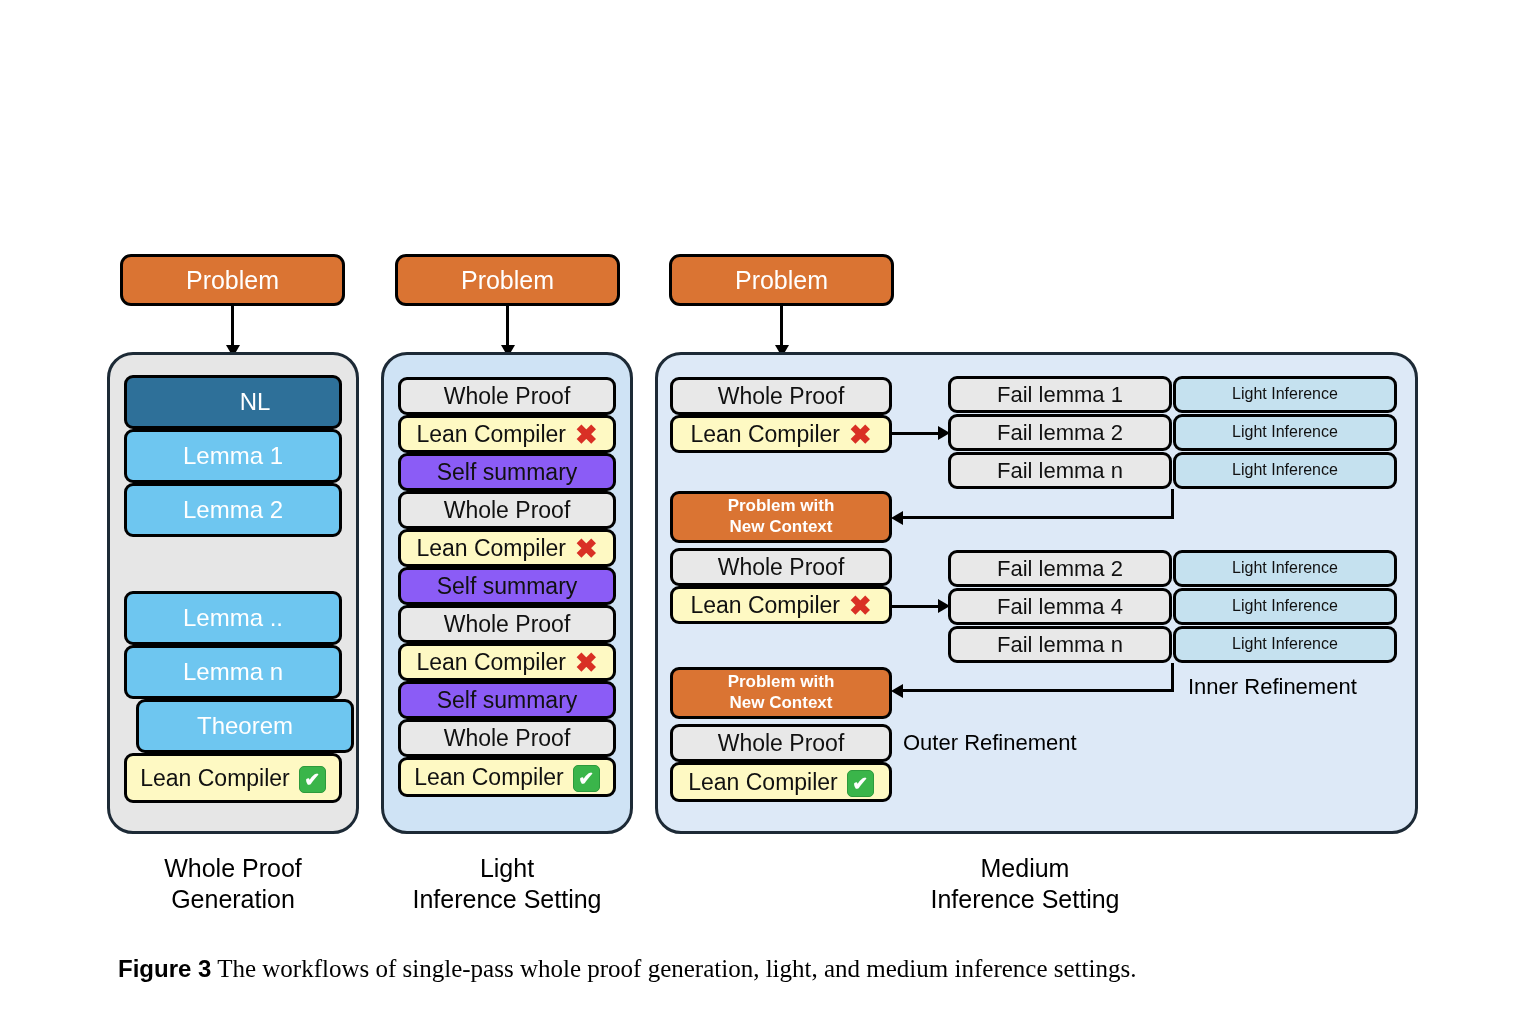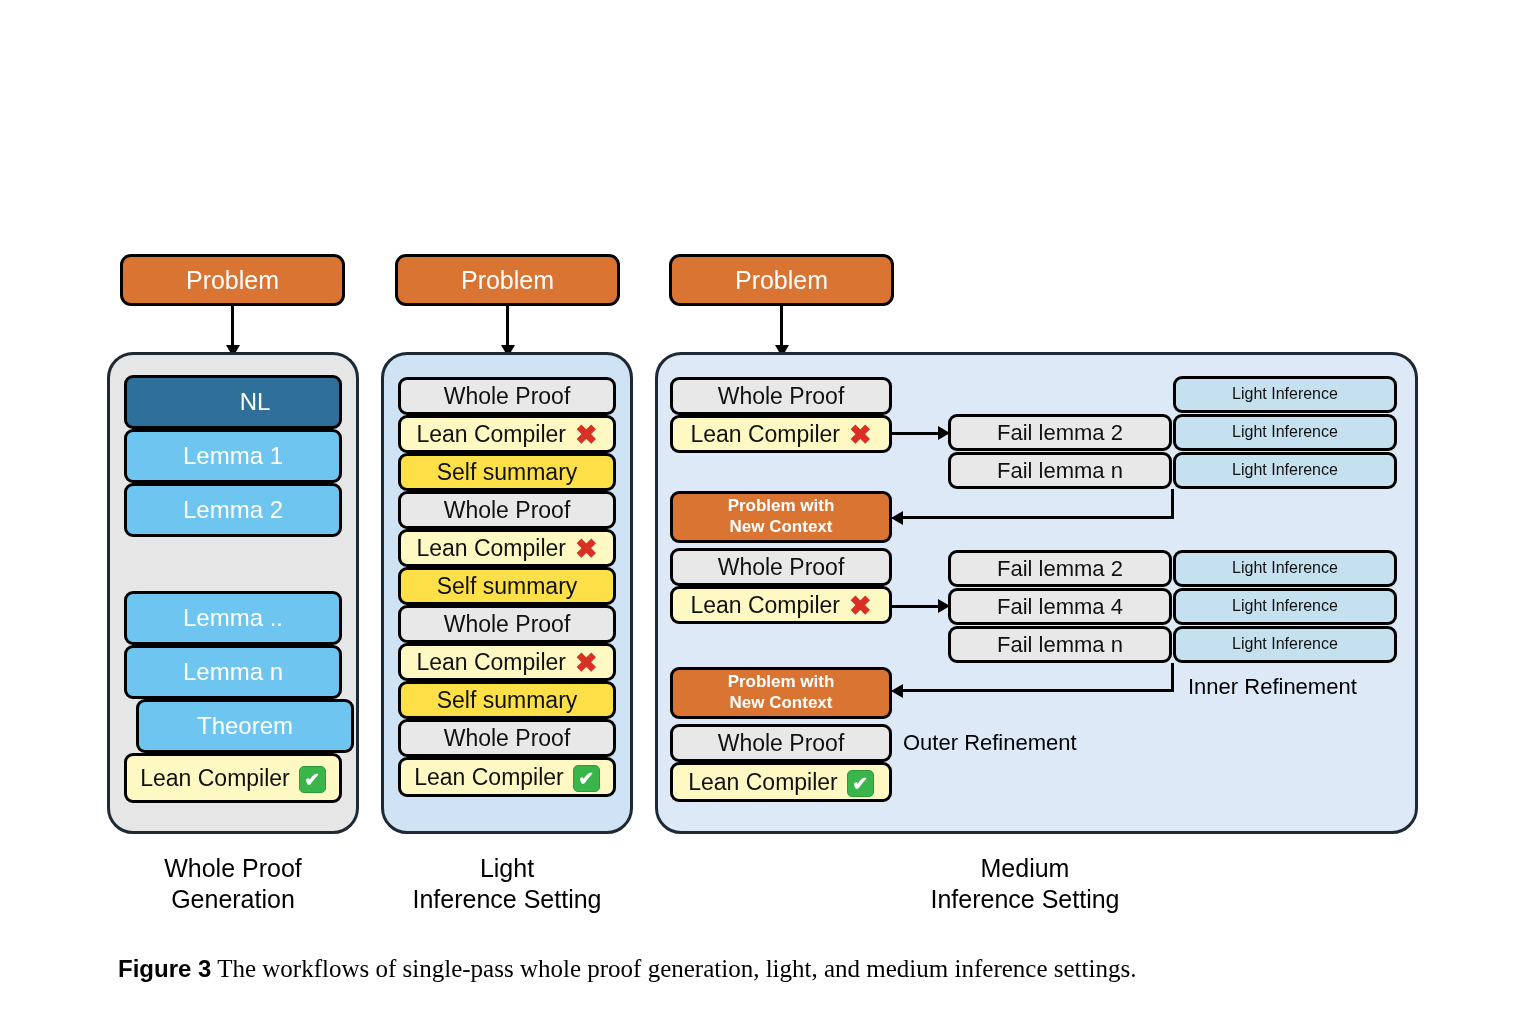--- a/index.html
+++ b/index.html
@@ -51,21 +51,21 @@
   .panel-grey{background:#e6e6e6;}
   .panel-blue{background:#cfe3f5;}
   .panel-blue2{background:#dde9f7;}
 
   
   .nl{background:#2e7099;color:#fff;font-size:24px;}
   .lemma{background:#6ec6f0;color:#fff;font-size:24px;}
   .grey-box{background:#e8e8e8;color:#111;font-size:23px;}
   .grey-box.sm{font-size:22px;}
   .lean{background:#fef9c3;color:#111;font-size:23px;}
-  .selfsum{background:#fde047;color:#111;font-size:23px;}
+  .selfsum{background:#8b5cf6;color:#111;font-size:23px;}
   .lightinf{background:#c5e1ef;color:#111;font-size:16px;}
 
   
   .mark{display:inline-block;margin-left:9px;vertical-align:middle;}
   .cross{
     color:#d93025;font-weight:bold;font-size:27px;line-height:1;
     position:relative;top:1px;
   }
   .tick{
     width:25px;height:25px;border-radius:5px;background:#3ab54a;
@@ -233,20 +233,23 @@
     <span>Problem with<br>New Context</span>
   </div>
   <div class="node grey-box" style="left:670px;top:724px;width:222px;height:38px;">
     <span class="row-label">Whole Proof</span>
   </div>
   <div class="node lean" style="left:670px;top:762px;width:222px;height:40px;">
     <span class="row-label">Lean Compiler</span>
     <span class="mark tick">✔</span>
   </div>
 
+  <div class="node grey-box sm" style="left:948px;top:376px;width:224px;height:37px;">
+    <span class="row-label">Fail lemma 1</span>
+  </div>
   <div class="node grey-box sm" style="left:948px;top:414px;width:224px;height:37px;">
     <span class="row-label">Fail lemma 2</span>
   </div>
   <div class="node grey-box sm" style="left:948px;top:452px;width:224px;height:37px;">
     <span class="row-label">Fail lemma n</span>
   </div>
   <div class="node lightinf" style="left:1173px;top:376px;width:224px;height:37px;">
     <span class="row-label">Light Inference</span>
   </div>
   <div class="node lightinf" style="left:1173px;top:414px;width:224px;height:37px;">

